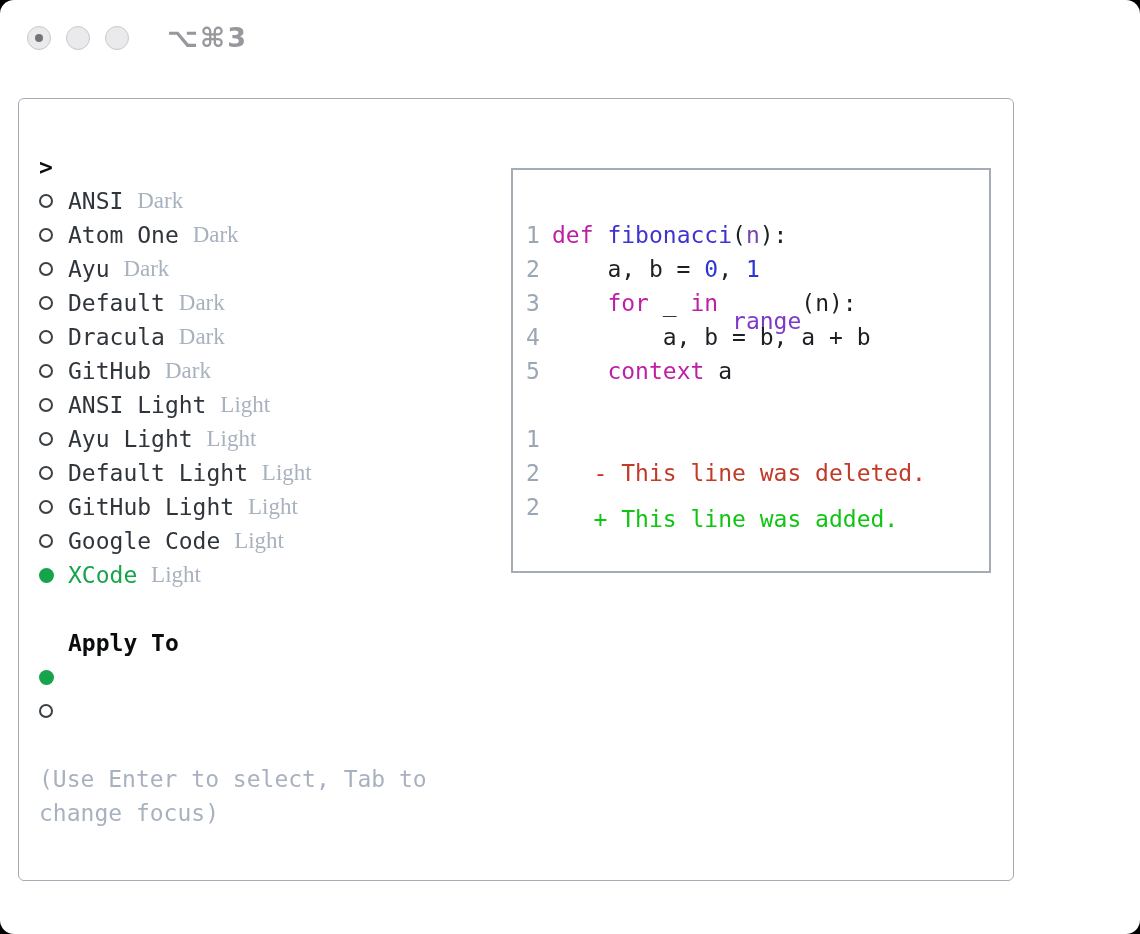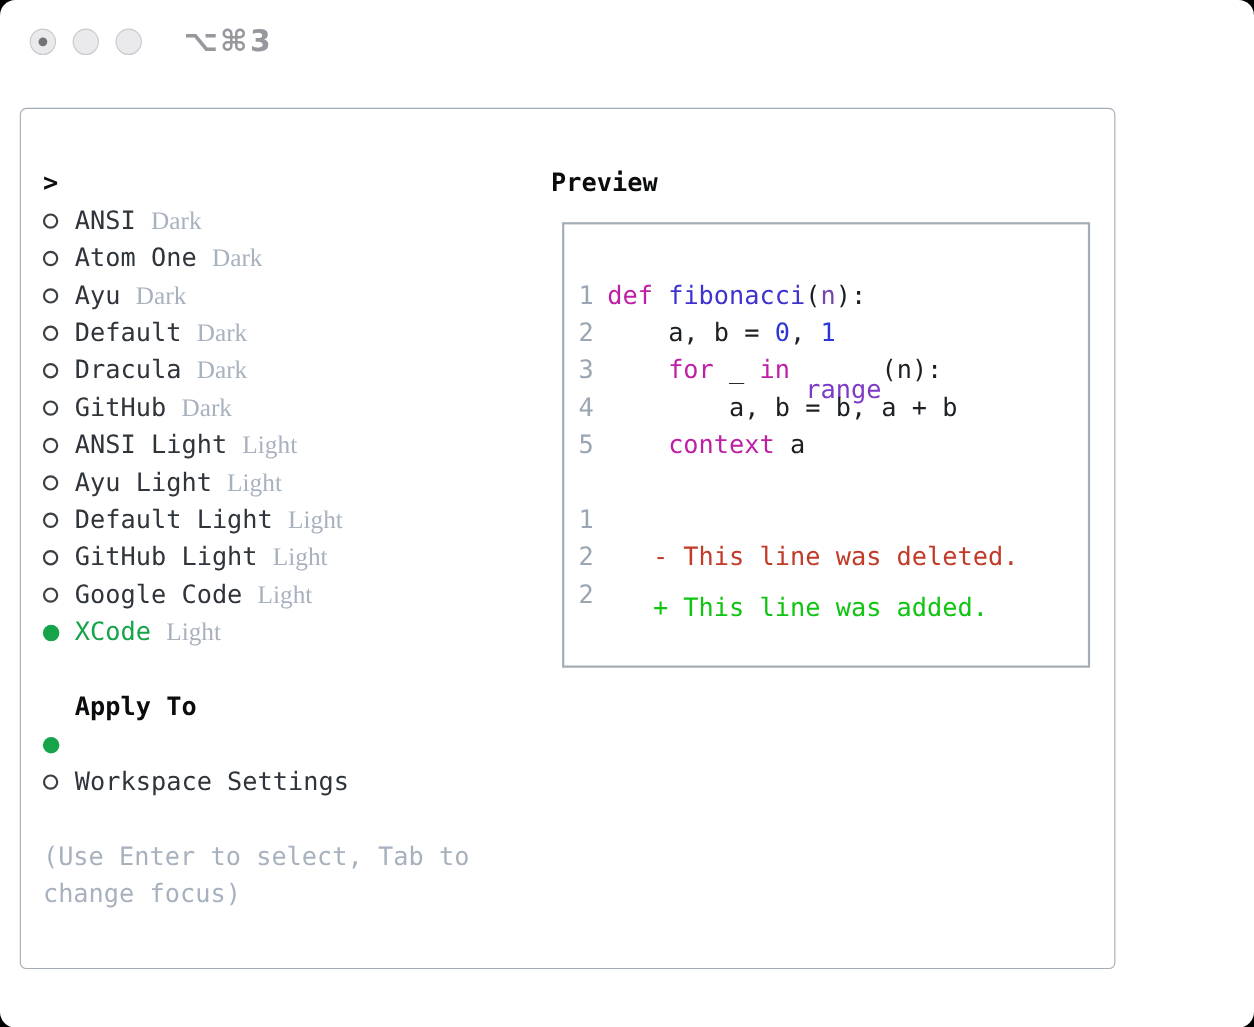--- a/index.html
+++ b/index.html
@@ -102,31 +102,28 @@
           <div class="row"><span class="marker"><span class="ring"></span></span><span class="iname">Google Code</span><span class="tag">Light</span></div>
           <div class="row sel"><span class="marker"><span class="dot"></span></span><span class="iname">XCode</span><span class="tag">Light</span></div>
         </div>
       <div class="row"></div>
       <div class="row">
         <span class="marker"></span>
         <span class="h">Apply To</span>
       </div>
       <div id="applyopts">
           <div class="row sel"><span class="marker"><span class="dot"></span></span></div>
-          <div class="row"><span class="marker"><span class="ring"></span></span><span class="iname">Workspace Settings</span></div>
+          <div class="row"><span class="marker"><span class="ring"></span></span></div>
         </div>
       <div class="row"></div>
       <div class="row footer">(Use Enter to select, Tab to</div>
       <div class="row footer">change focus)</div>
     </div>
 
     <div class="right-col">
-      <div class="row">
-        <span class="h">Preview</span>
-      </div>
       <div class="preview-box">
         <div id="plines">
             <div class="pline"><span class="lineno">1</span><span class="tok tok-keyword">def</span><span class="tok tok-plain"> </span><span class="tok tok-function">fibonacci</span><span class="tok tok-plain">(</span><span class="tok tok-param">n</span><span class="tok tok-plain">):</span></div>
             <div class="pline"><span class="lineno">2</span><span class="tok tok-plain">    a, b = </span><span class="tok tok-number">0</span><span class="tok tok-plain">, </span><span class="tok tok-number">1</span></div>
             <div class="pline"><span class="lineno">3</span><span class="tok tok-plain">    </span><span class="tok tok-keyword">for</span><span class="tok tok-plain"> _ </span><span class="tok tok-keyword">in</span><span class="tok tok-plain"> </span><span class="tok tok-type">range</span><span class="tok tok-plain">(n):</span></div>
             <div class="pline"><span class="lineno">4</span><span class="tok tok-plain">        a, b = b, a + b</span></div>
             <div class="pline"><span class="lineno">5</span><span class="tok tok-plain">    </span><span class="tok tok-keyword">context</span><span class="tok tok-plain"> a</span></div>
             <div class="pline"><span class="lineno"></span></div>
             <div class="pline"><span class="lineno">1</span></div>
             <div class="pline"><span class="lineno">2</span><span class="tok tok-deleted">   - This line was deleted.</span></div>

